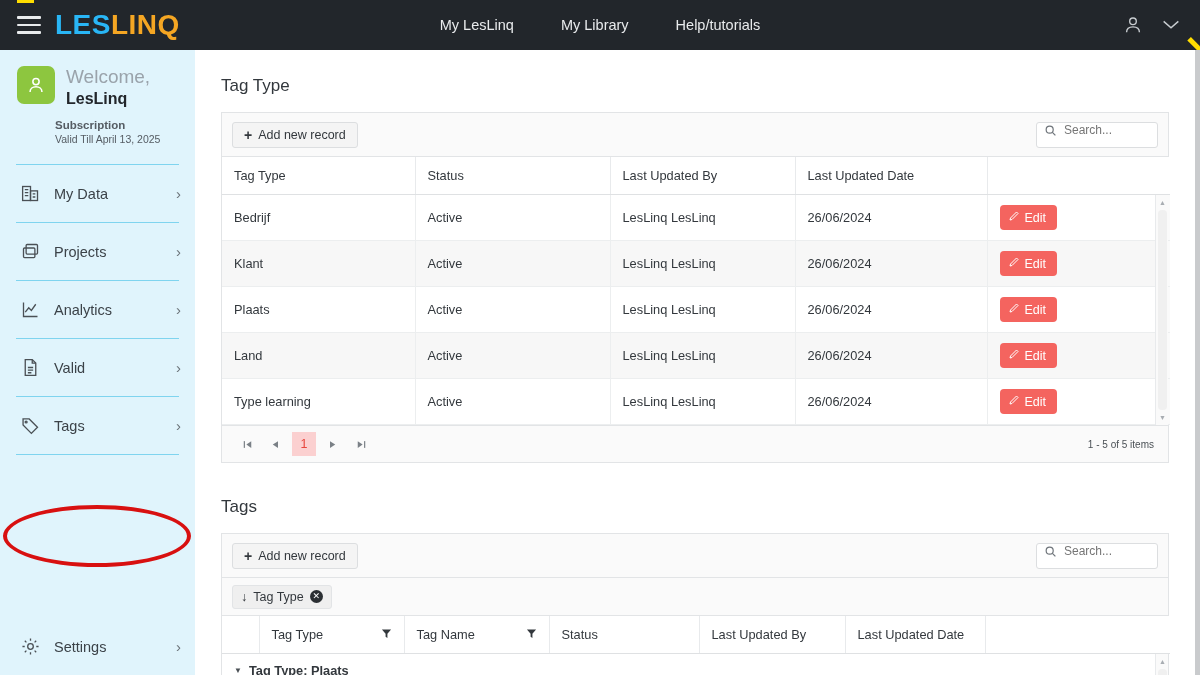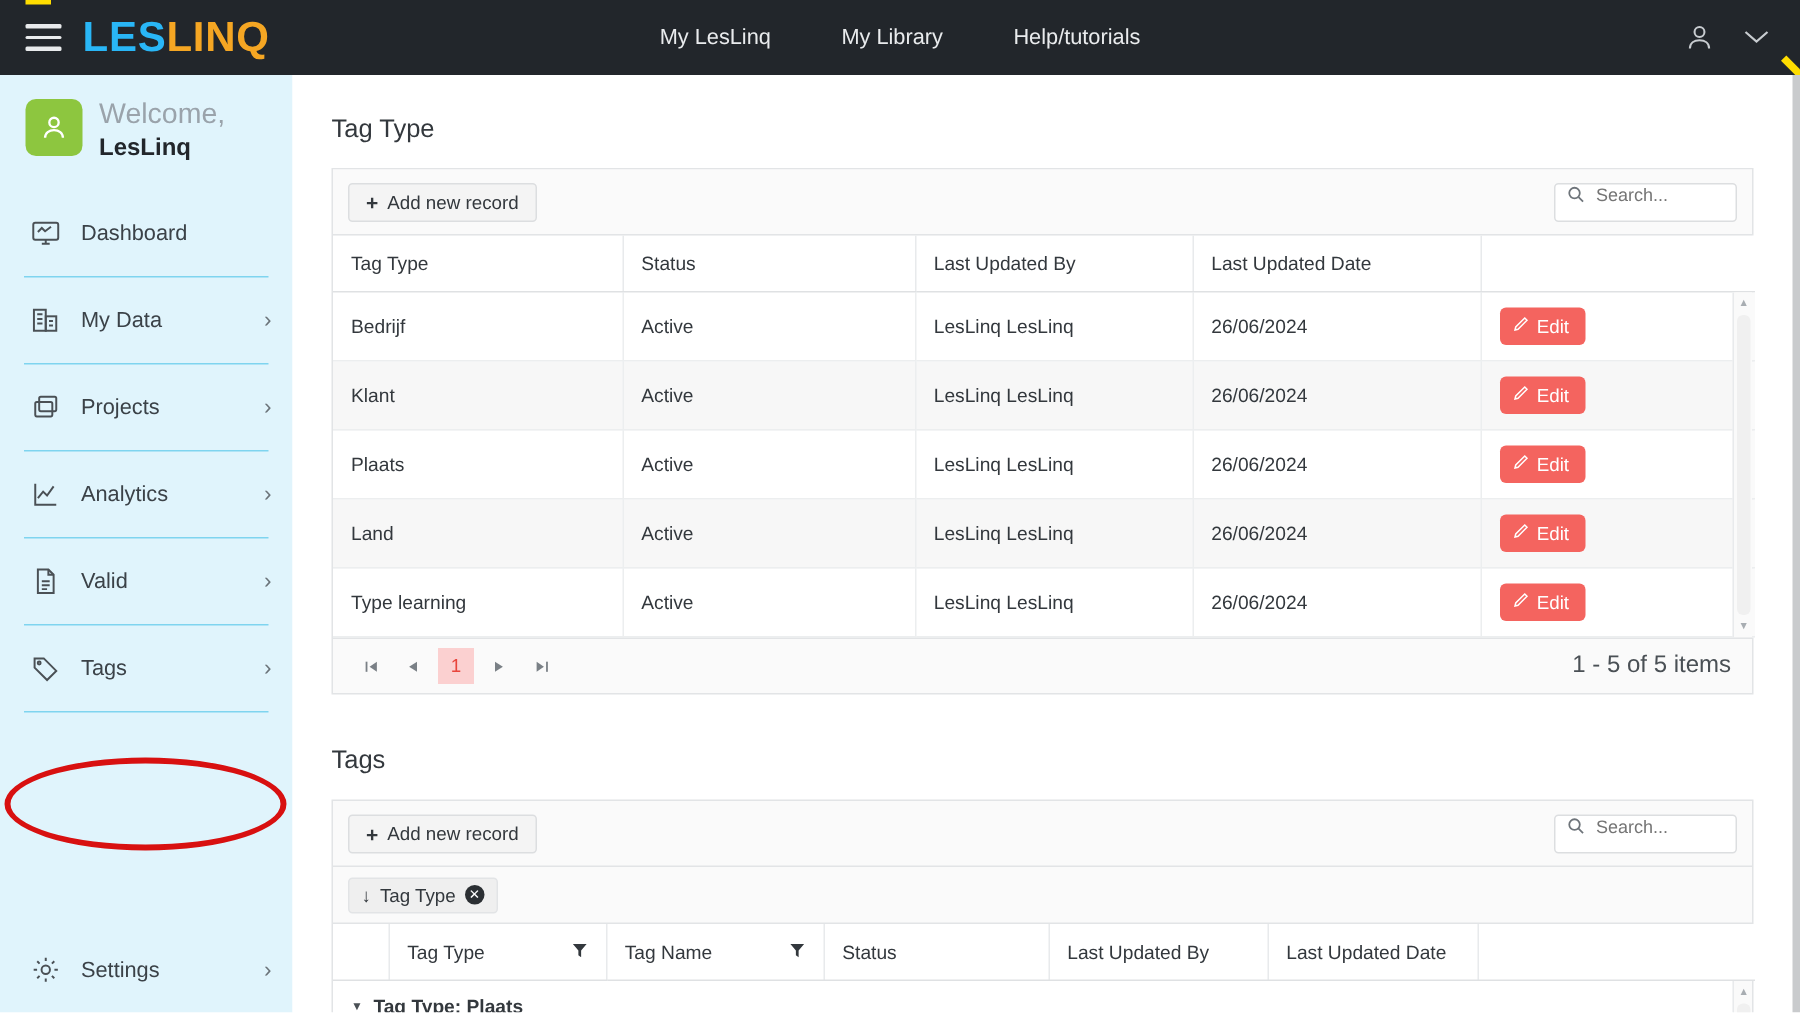--- a/index.html
+++ b/index.html
@@ -91,21 +91,21 @@
   .inner-scroll .sarrow.down { bottom: 1px; }
   .inner-scroll .thumb { position: absolute; left: 2px; top: 15px; width: 9px; bottom: 15px;
     background: #f0f0f0; border-radius: 4px; }
 
   .pager { height: 37px; background: #fafafa; border-top: 1px solid #e2e4e6;
     display: flex; align-items: center; padding: 0 14px; position: relative; }
   .pbtn { width: 22px; height: 22px; display: flex; align-items: center; justify-content: center;
     font-size: 9px; color: #7a8086; cursor: pointer; margin-right: 6px; }
   .pnum { width: 24px; height: 24px; background: #fbd0d0; color: #e8453c; font-size: 12.5px;
     display: flex; align-items: center; justify-content: center; margin-right: 6px; cursor: pointer; }
-  .pinfo { position: absolute; right: 14px; font-size: 16px; color: #4a5055; }
+  .pinfo { position: absolute; right: 14px; font-size: 10px; color: #4a5055; }
 
   .groupchip-bar { height: 38px; background: #fafafa; border-bottom: 1px solid #e2e4e6;
     display: flex; align-items: center; padding: 0 10px; }
   .groupchip { height: 24px; background: #efefef; border: 1px solid #e2e4e6; border-radius: 3px;
     display: flex; align-items: center; gap: 6px; padding: 0 8px; font-size: 12.5px; color: #33383d; cursor: pointer; }
   .chip-x { width: 13px; height: 13px; border-radius: 50%; background: #2b2f33; color: #fff;
     font-size: 9px; display: flex; align-items: center; justify-content: center; line-height: 1; }
   .grouprow td { background: #fff; font-size: 12.8px; color: #33383d; font-weight: bold;
     padding: 9px 12px; border-right: 0; }
   .grouprow .gtri { display: inline-block; margin-right: 7px; font-size: 8px; color: #4a5055; vertical-align: 2px; }
@@ -156,34 +156,27 @@
         <svg width="22" height="22" viewBox="0 0 24 24" fill="none" stroke="#fff" stroke-width="1.7">
           <circle cx="12" cy="8.3" r="3.4"></circle>
             <path d="M5.5 19.5c0-3.6 3-5.6 6.5-5.6s6.5 2 6.5 5.6"></path>
         </svg>
       </div>
       <div class="wtext">
         <div class="hello">Welcome,</div>
         <div class="uname">LesLinq</div>
       </div>
     </div>
+    <div class="sub">
+      <div class="s1">Subscription</div>
+      <div class="s2">Valid Till April 13, 2025</div>
+    </div>
 
     <div class="navlist">
 
-      <div class="navitem">
-        <span class="nicon">
-          <svg width="21" height="21" viewBox="0 0 24 24" fill="none" stroke="#4a5055" stroke-width="1.5">
-            <rect x="2.5" y="4" width="19" height="13" rx="1.5"></rect>
-              <path d="M6 11l3-3 2.5 2.5L16 7"></path>
-              <path d="M9 20h6M12 17v3"></path>
-          </svg>
-        </span>
-        <span class="nlabel">Dashboard</span>
-        <span class="chev"></span>
-      </div>
       <div class="ndiv"></div>
 
       <div class="navitem">
         <span class="nicon">
           <svg width="21" height="21" viewBox="0 0 24 24" fill="none" stroke="#4a5055" stroke-width="1.5">
             <rect x="3" y="4" width="9" height="16"></rect>
               <rect x="12" y="9" width="8" height="11"></rect>
             <path d="M5.5 7.5h4M5.5 11h4M5.5 14.5h4M14.5 12.5h3M14.5 16h3"></path>
           </svg>
         </span>

